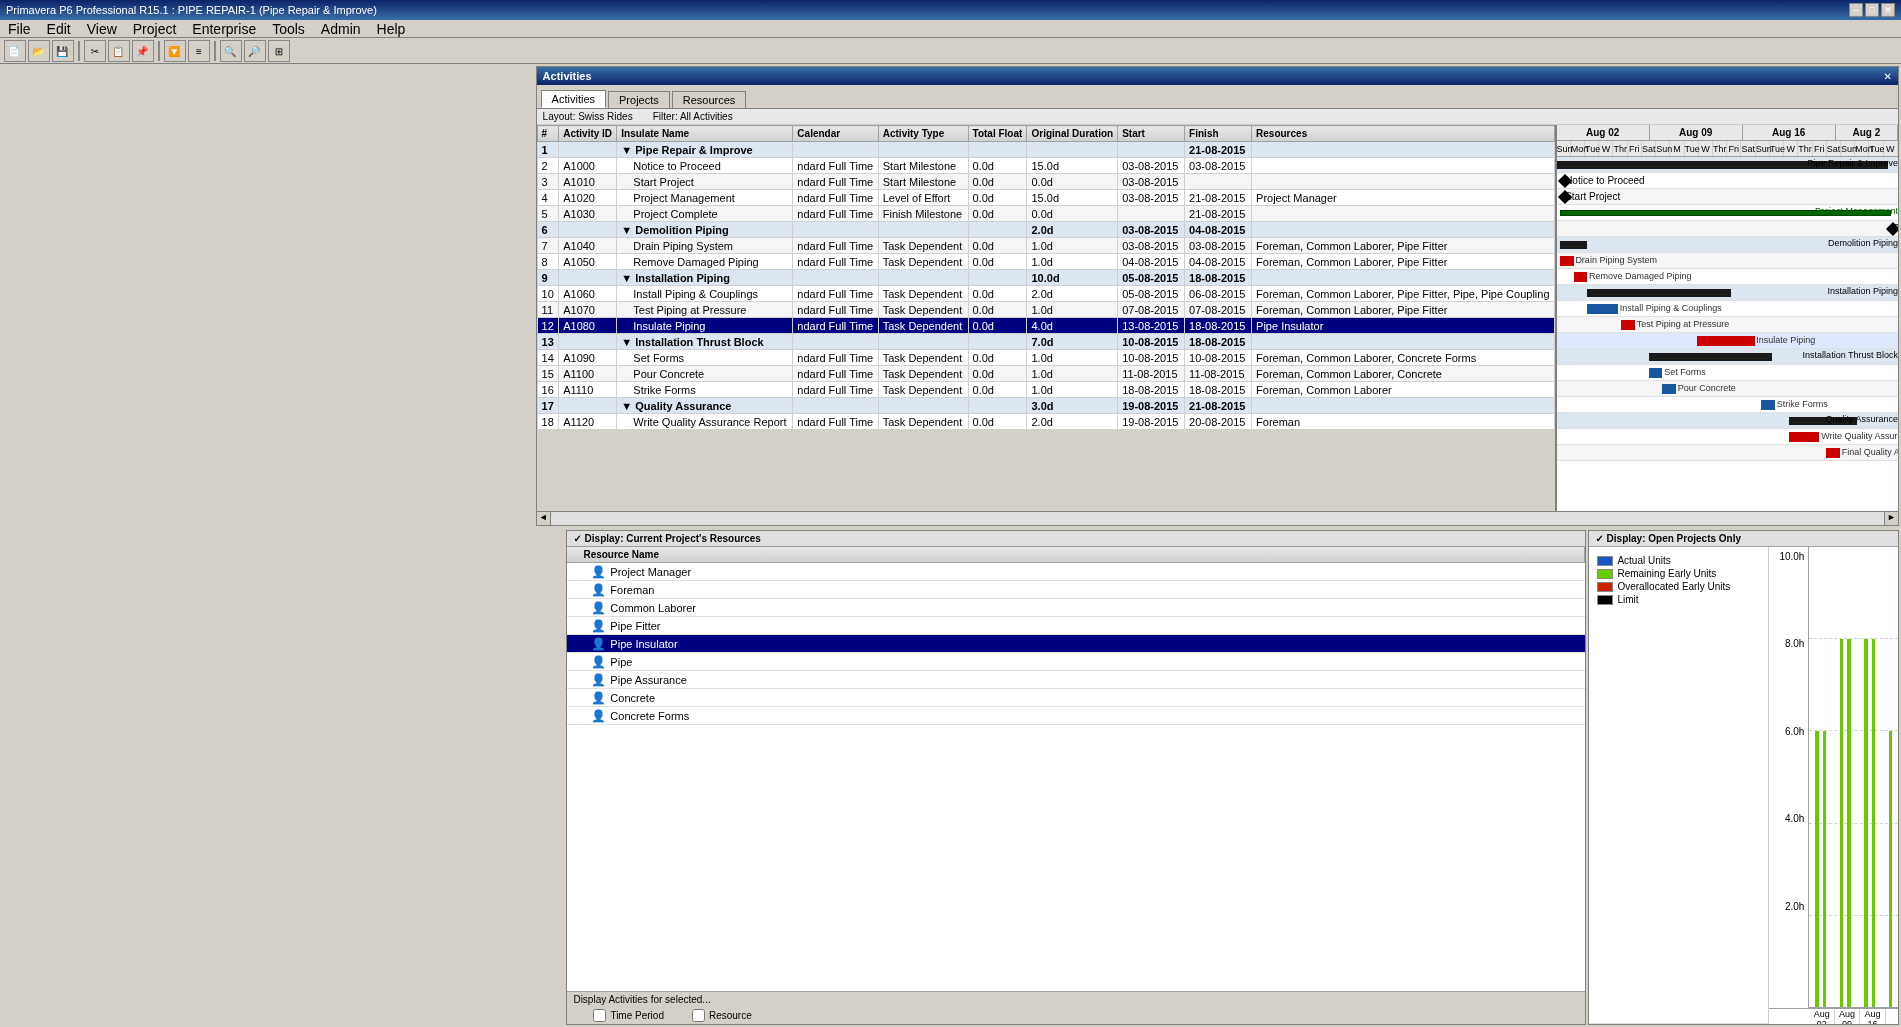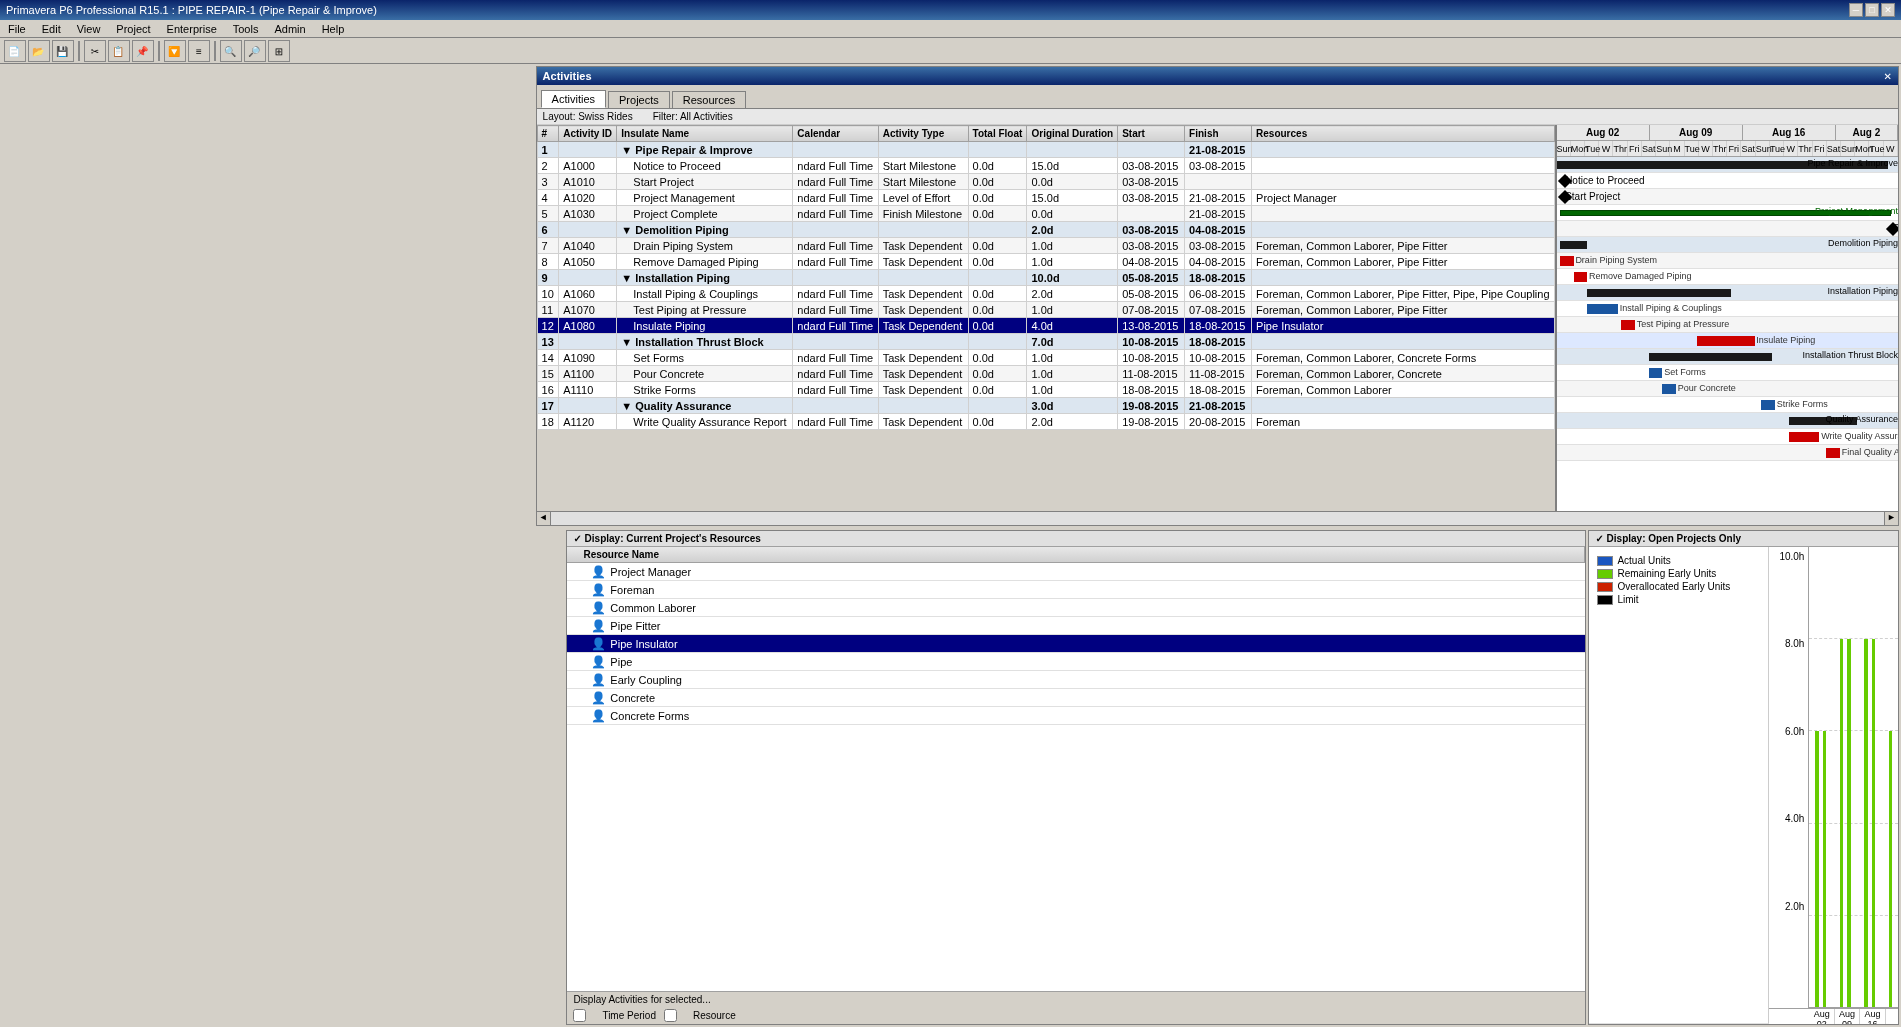--- a/index.html
+++ b/index.html
@@ -21,21 +21,21 @@
     
     .menu-bar {
       background: #d4d0c8;
       border-bottom: 1px solid #808080;
       padding: 2px 4px;
       display: flex;
       gap: 8px;
       height: 18px;
       align-items: center;
     }
-    .menu-item { font-size: 11px; cursor: pointer; padding: 0 4px; }
+    .menu-item { font-size: 14px; cursor: pointer; padding: 0 4px; }
 
     
     .toolbar {
       background: #d4d0c8;
       border-bottom: 1px solid #808080;
       padding: 2px 4px;
       display: flex;
       align-items: center;
       gap: 2px;
       height: 26px;
@@ -290,21 +290,22 @@
     }
     .legend-color {
       width: 16px;
       height: 10px;
       border: 1px solid #888;
     }
 
     .checkbox-label {
       display: flex;
       align-items: center;
-      gap: 16px;
+      gap: 4px;
+      margin-left: 20px;
     }
   </style>
 </head>
 <body>
 
 <div class="title-bar">
   <span>Primavera P6 Professional R15.1 : PIPE REPAIR-1 (Pipe Repair &amp; Improve)</span>
   <div class="title-bar-controls">
     <div class="title-btn">─</div>
     <div class="title-btn">□</div>
@@ -753,21 +754,21 @@
           <div class="resource-item selected">
             <span style="font-size:12px;">👤</span>
     <span>Pipe Insulator</span>
           </div>
           <div class="resource-item">
             <span style="font-size:12px;">👤</span>
     <span>Pipe</span>
           </div>
           <div class="resource-item">
             <span style="font-size:12px;">👤</span>
-    <span>Early Coupling</span>
+    <span>Pipe Assurance</span>
           </div>
           <div class="resource-item">
             <span style="font-size:12px;">👤</span>
     <span>Concrete</span>
           </div>
           <div class="resource-item">
             <span style="font-size:12px;">👤</span>
     <span>Concrete Forms</span>
           </div>
         </div>

